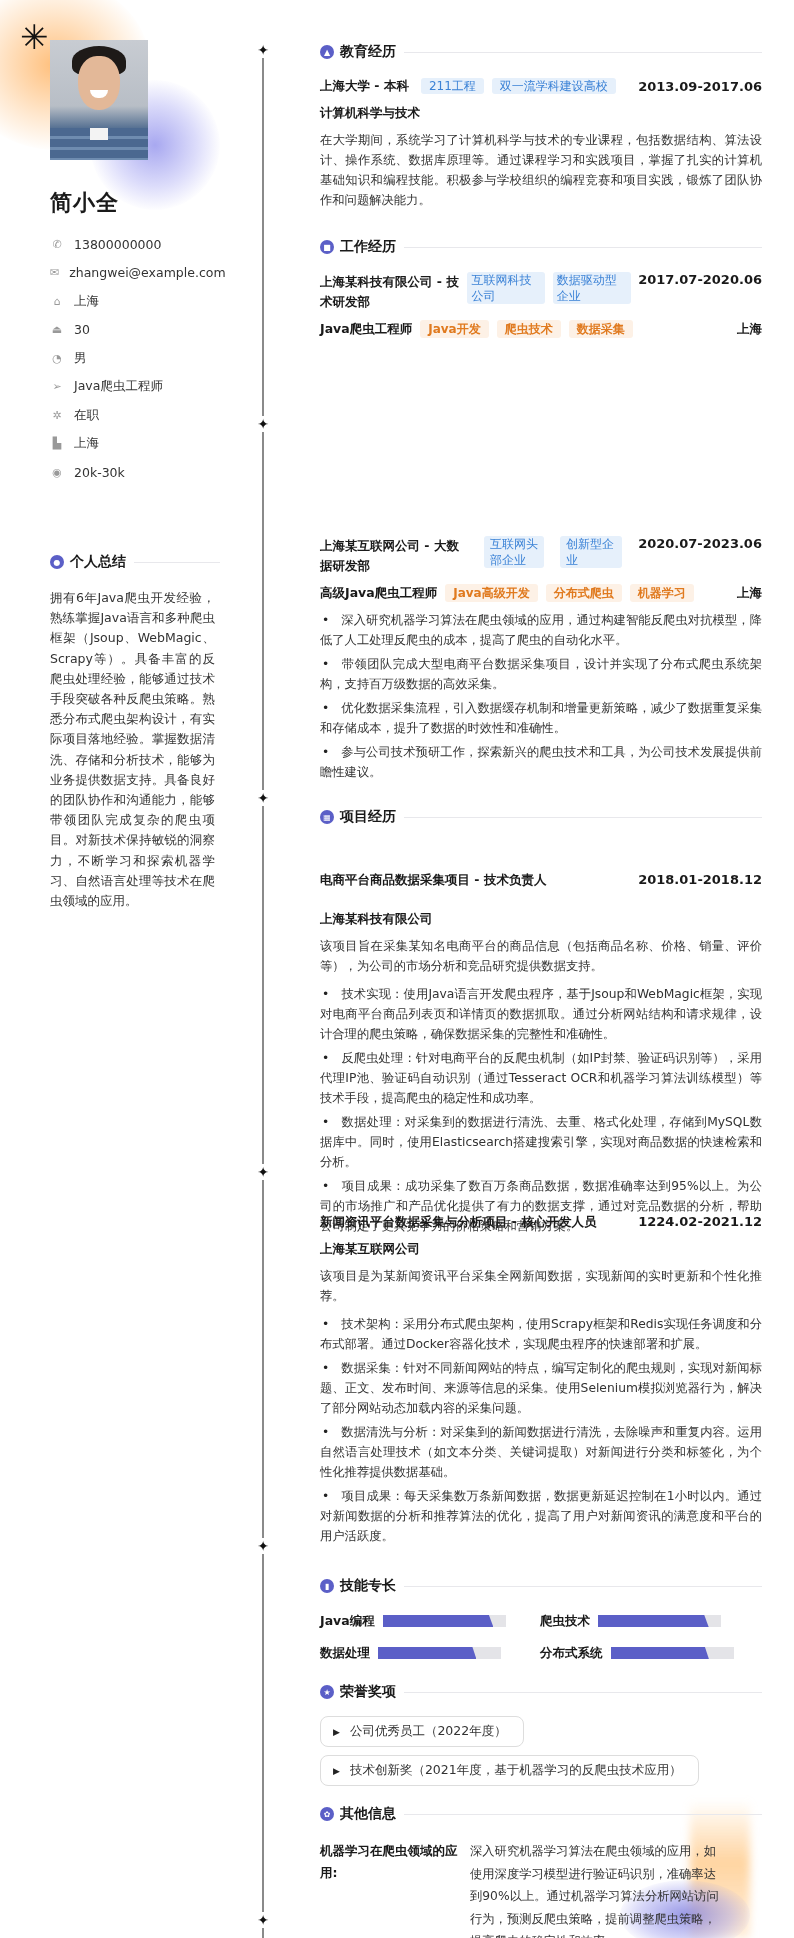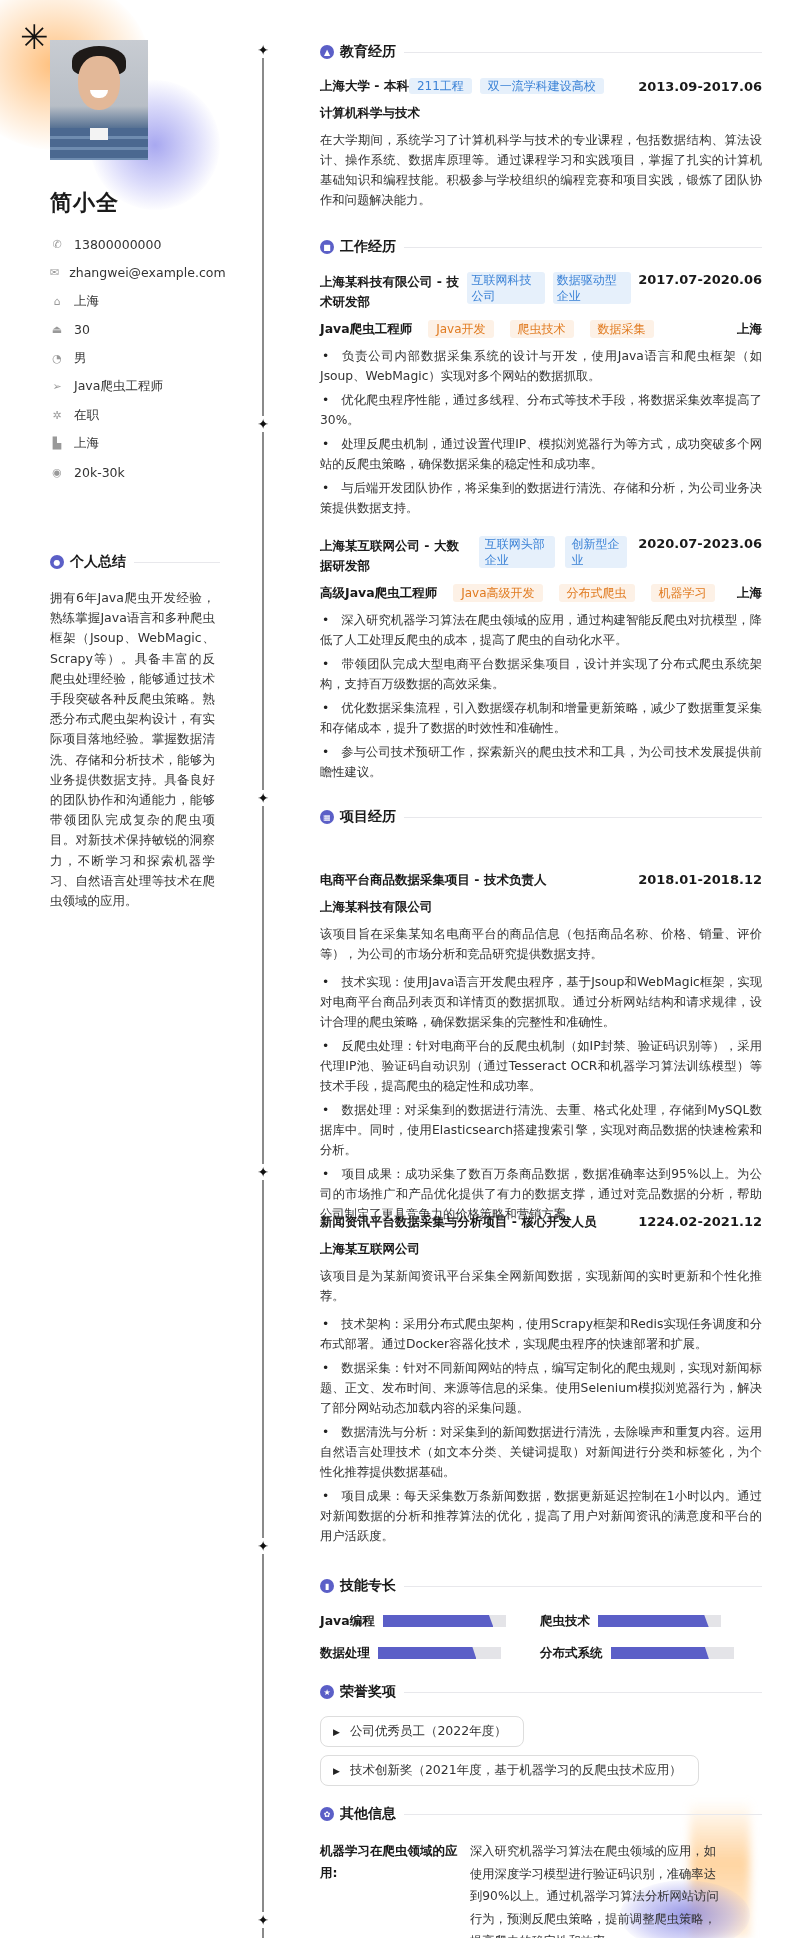--- a/index.html
+++ b/index.html
@@ -42,21 +42,21 @@
   .sec-head { position: absolute; left: 320px; width: 442px; display: flex; align-items: center; }
   .sec-icon { width: 14px; height: 14px; border-radius: 50%; background: #5b5fc7; display: inline-flex; align-items: center; justify-content: center; color: #fff; font-size: 8px; margin-right: 6px; flex-shrink: 0; }
   .sec-title { font-size: 14px; font-weight: bold; color: #1a1a1a; white-space: nowrap; }
   .sec-line { flex: 1; height: 1px; background: #e8e8ec; margin-left: 8px; }
 
   .main { position: absolute; left: 320px; width: 442px; }
   .row { display: flex; align-items: flex-start; justify-content: space-between; }
   .bold { font-weight: bold; color: #1a1a1a; font-size: 12.5px; }
   .date { font-weight: bold; font-size: 13px; color: #1a1a1a; white-space: nowrap; }
   .tag-blue { display: inline-block; background: #e6f0fb; color: #3b82d6; font-size: 12px; padding: 0 8px; border-radius: 3px; line-height: 16px; }
-  .tag-orange { display: inline-block; background: #fdf1e6; color: #e07a1f; font-size: 12px; padding: 1px 8px; border-radius: 3px; line-height: 16px; margin-left: 16px; }
+  .tag-orange { display: inline-block; background: #fdf1e6; color: #e07a1f; font-size: 12px; padding: 1px 8px; border-radius: 3px; line-height: 16px; margin-left: 8px; font-weight: bold; }
   .para { font-size: 12.3px; line-height: 20px; color: #333; text-align: justify; }
   .bullets { list-style: none; }
   .bullets li { font-size: 12.3px; line-height: 20px; color: #333; margin-bottom: 4px; text-align: justify; }
   .bullets li::before { content: "•"; margin-right: 12px; margin-left: 2px; color: #222; }
 
   .skill-row { display: flex; align-items: center; height: 26px; }
   .skill-name { font-size: 12.5px; font-weight: bold; color: #1a1a1a; margin-right: 8px; white-space: nowrap; }
   .skill-bar { height: 12px; background: #e4e4e8; position: relative; }
   .skill-fill { position: absolute; left: 0; top: 0; height: 12px; background: #5b5fc7; clip-path: polygon(0 0, 96% 0, 100% 100%, 0 100%); }
 
@@ -142,21 +142,21 @@
 
 <div class="sec-head" style="top:43px">
   <span class="sec-icon">▲</span>
   <span class="sec-title">教育经历</span>
   <span class="sec-line"></span>
 </div>
 <div class="main" style="top:78px">
   <div class="row" style="align-items:center;">
     <div style="display:flex;align-items:flex-start;">
       <span class="bold">上海大学 - 本科</span>
-      <span class="tag-blue" style="margin-left:0;">211工程</span>
+      <span class="tag-blue" style="margin-left:12px;">211工程</span>
       <span class="tag-blue" style="margin-left:8px;">双一流学科建设高校</span>
     </div>
     <span class="date">2013.09-2017.06</span>
   </div>
   <div class="bold" style="margin-top:10px;">计算机科学与技术</div>
   <div class="para" style="margin-top:8px;">在大学期间，系统学习了计算机科学与技术的专业课程，包括数据结构、算法设计、操作系统、数据库原理等。通过课程学习和实践项目，掌握了扎实的计算机基础知识和编程技能。积极参与学校组织的编程竞赛和项目实践，锻炼了团队协作和问题解决能力。</div>
 </div>
 
 <div class="sec-head" style="top:238px">
   <span class="sec-icon">■</span>
@@ -173,32 +173,26 @@
   </div>
   <div class="row" style="margin-top:8px;align-items:center;">
     <div style="display:flex;align-items:center;">
       <span class="bold">Java爬虫工程师</span>
       <span class="tag-orange">Java开发</span>
       <span class="tag-orange">爬虫技术</span>
       <span class="tag-orange">数据采集</span>
     </div>
     <span class="bold">上海</span>
   </div>
-  <ul class="bullets" style="margin-top:8px;">
-    <li>负责公司内部数据采集系统的设计与开发，使用Java语言和爬虫框架（如Jsoup、WebMagic）实现对多个网站的数据抓取。</li>
-    <li>优化爬虫程序性能，通过多线程、分布式等技术手段，将数据采集效率提高了30%。</li>
-    <li>处理反爬虫机制，通过设置代理IP、模拟浏览器行为等方式，成功突破多个网站的反爬虫策略，确保数据采集的稳定性和成功率。</li>
-    <li>与后端开发团队协作，将采集到的数据进行清洗、存储和分析，为公司业务决策提供数据支持。</li>
-  </ul>
 </div>
 
 <div class="main" style="top:536px">
   <div class="row">
     <span class="bold" style="width:148px;line-height:20px;">上海某互联网公司 - 大数据研发部</span>
-    <span class="tag-blue" style="width:76px;line-height:16px;padding:0 6px;">互联网头部企业</span>
+    <span class="tag-blue" style="width:60px;line-height:16px;padding:0 6px;">互联网头部企业</span>
     <span class="tag-blue" style="width:62px;line-height:16px;padding:0 6px;">创新型企业</span>
     <span class="date">2020.07-2023.06</span>
   </div>
   <div class="row" style="margin-top:8px;align-items:center;">
     <div style="display:flex;align-items:center;">
       <span class="bold">高级Java爬虫工程师</span>
       <span class="tag-orange">Java高级开发</span>
       <span class="tag-orange">分布式爬虫</span>
       <span class="tag-orange">机器学习</span>
     </div>
@@ -216,21 +210,21 @@
   <span class="sec-icon">▦</span>
   <span class="sec-title">项目经历</span>
   <span class="sec-line"></span>
 </div>
 
 <div class="main" style="top:872px">
   <div class="row">
     <span class="bold">电商平台商品数据采集项目 - 技术负责人</span>
     <span class="date">2018.01-2018.12</span>
   </div>
-  <div class="bold" style="margin-top:10px;">上海某科技有限公司</div>
+  <div class="bold" style="margin-top:22px;">上海某科技有限公司</div>
   <div class="para" style="margin-top:8px;">该项目旨在采集某知名电商平台的商品信息（包括商品名称、价格、销量、评价等），为公司的市场分析和竞品研究提供数据支持。</div>
   <ul class="bullets" style="margin-top:8px;">
     <li>技术实现：使用Java语言开发爬虫程序，基于Jsoup和WebMagic框架，实现对电商平台商品列表页和详情页的数据抓取。通过分析网站结构和请求规律，设计合理的爬虫策略，确保数据采集的完整性和准确性。</li>
     <li>反爬虫处理：针对电商平台的反爬虫机制（如IP封禁、验证码识别等），采用代理IP池、验证码自动识别（通过Tesseract OCR和机器学习算法训练模型）等技术手段，提高爬虫的稳定性和成功率。</li>
     <li>数据处理：对采集到的数据进行清洗、去重、格式化处理，存储到MySQL数据库中。同时，使用Elasticsearch搭建搜索引擎，实现对商品数据的快速检索和分析。</li>
     <li>项目成果：成功采集了数百万条商品数据，数据准确率达到95%以上。为公司的市场推广和产品优化提供了有力的数据支撑，通过对竞品数据的分析，帮助公司制定了更具竞争力的价格策略和营销方案。</li>
   </ul>
 </div>
 
 <div class="main" style="top:1214px">

